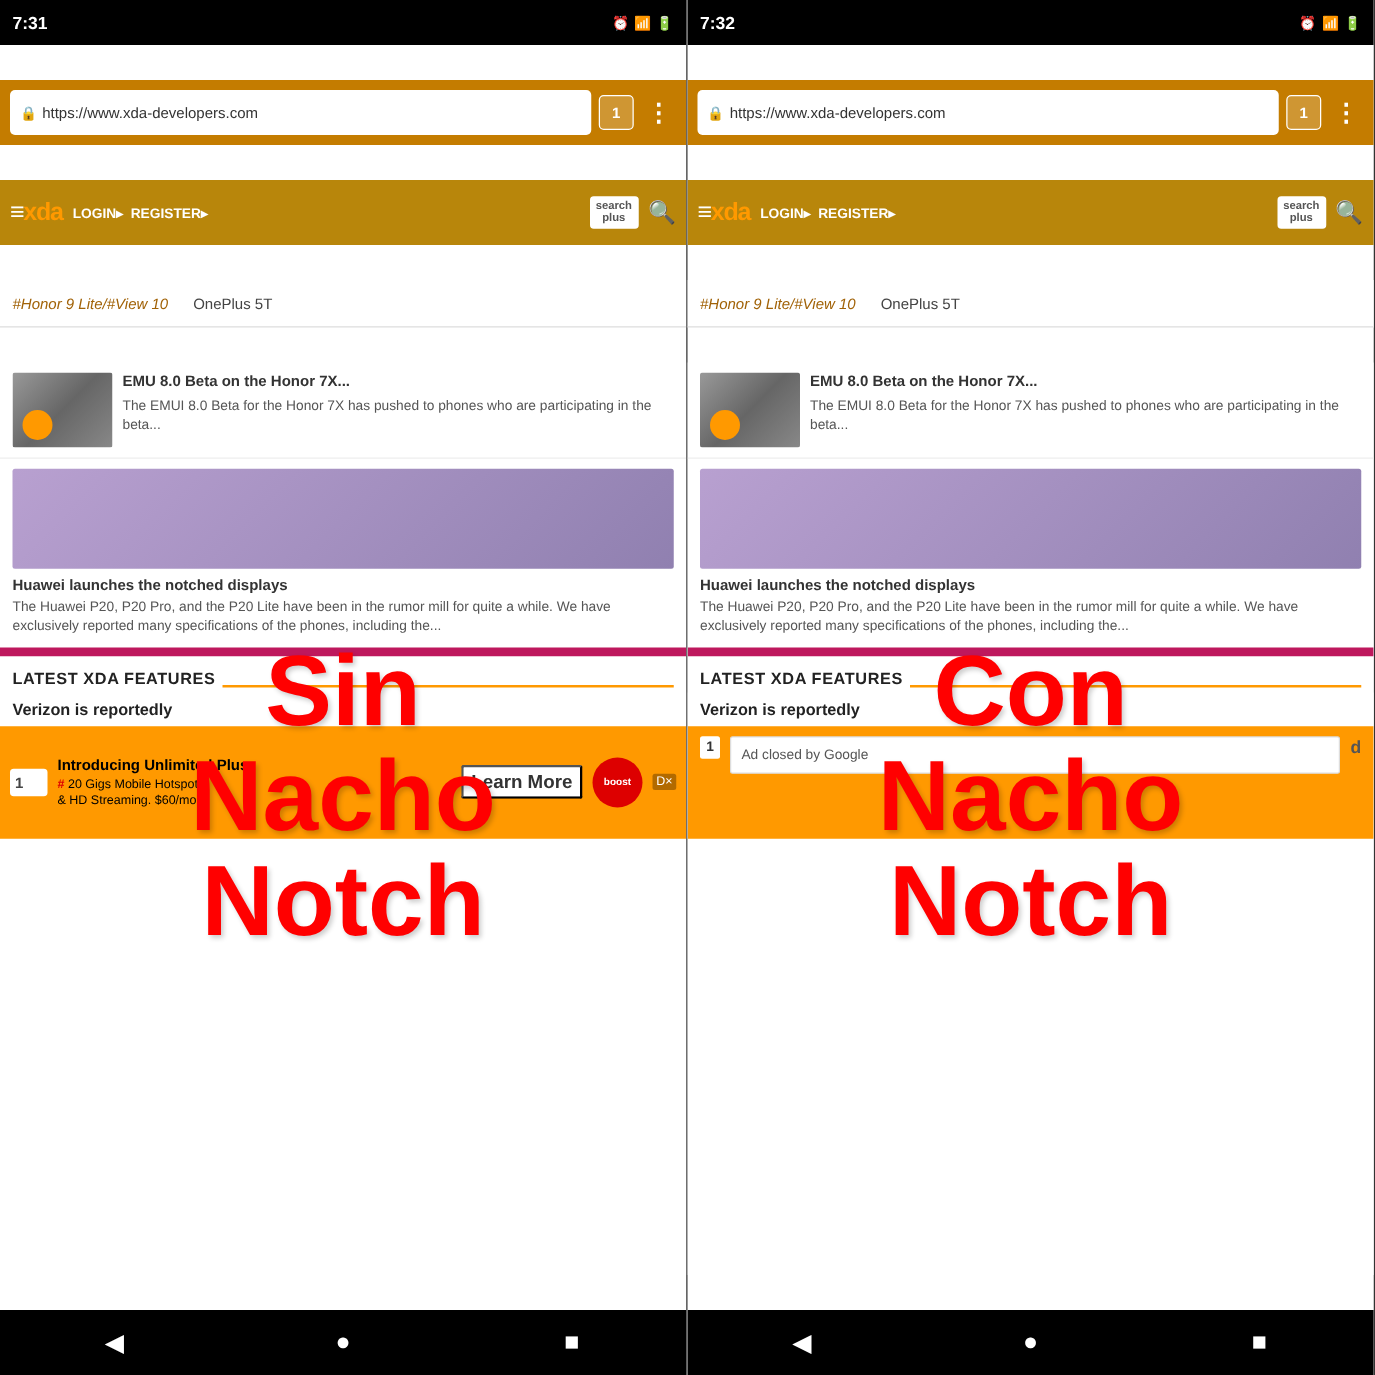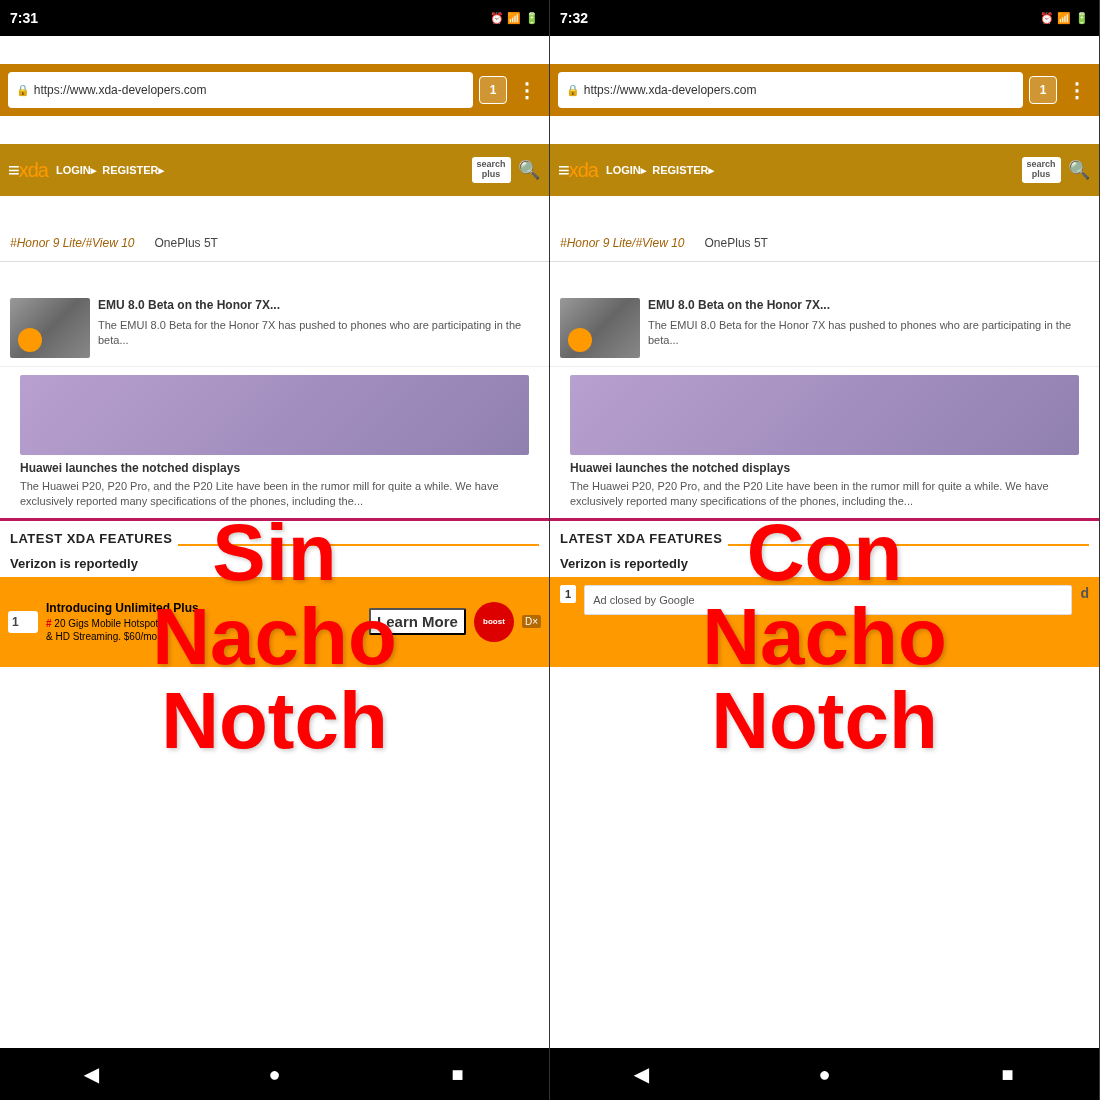--- a/index.html
+++ b/index.html
@@ -80,21 +80,21 @@
     .nav-bar {
       background: #b8860b;
       height: 52px;
       display: flex;
       align-items: center;
       padding: 0 8px;
       gap: 8px;
     }
     .nav-logo {
       font-size: 20px;
-      font-weight: normal;
+      font-weight: bold;
       color: #fff;
       letter-spacing: -1px;
     }
     .nav-logo span { color: #f90; }
     .nav-links {
       display: flex;
       gap: 6px;
       flex: 1;
     }
     .nav-link {
@@ -182,22 +182,22 @@
       margin-bottom: 4px;
     }
     .article-desc {
       font-size: 11px;
       color: #555;
       line-height: 1.4;
     }
 
     
     .article-full {
-      padding: 8px 20px;
-      border-bottom: 3px solid #be185d;
+      padding: 8px 10px;
+      border-bottom: 7px solid #be185d;
     }
     .article-full-img {
       width: 100%;
       height: 80px;
       background: linear-gradient(135deg, #b8a0d0 0%, #9080b0 100%);
       margin-bottom: 6px;
       border-radius: 2px;
     }
     .article-full-title {
       font-size: 12px;

